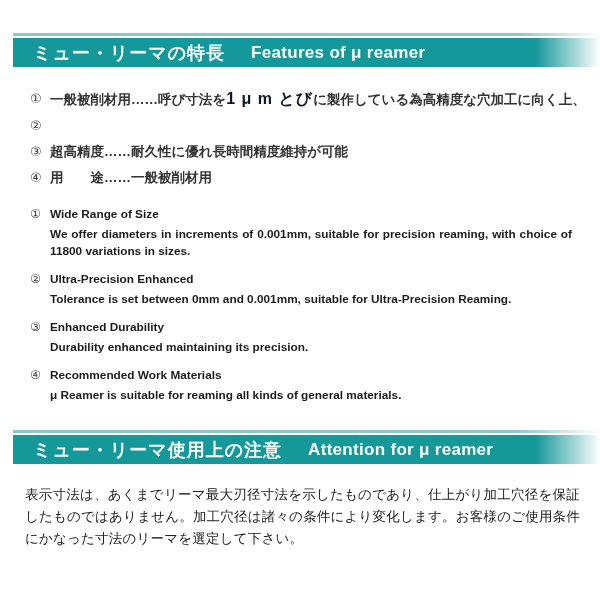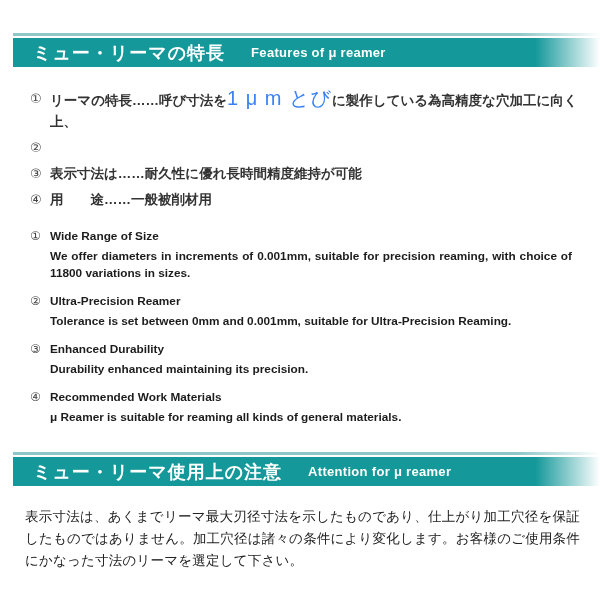--- a/index.html
+++ b/index.html
@@ -17,35 +17,35 @@
     height:3px;
     background:linear-gradient(to right,#8fc7c9 0%,#8fc7c9 86%,rgba(143,199,201,0) 100%);
   }
   .sec-header .bar {
     margin-top:2px; height:29px;
     background:linear-gradient(to right,#14989a 0%,#14989a 89%,rgba(20,152,154,0) 100%);
     display:flex; align-items:center;
     padding-left:20px; color:#ffffff; white-space:nowrap;
   }
   .sec-header .bar .jp { font-size:18px; font-weight:bold; letter-spacing:1px; }
-  .sec-header .bar .en { font-size:13px; font-weight:bold; margin-left:26px; letter-spacing:.3px; }
+  .sec-header .bar .en { font-size:17px; font-weight:bold; margin-left:26px; letter-spacing:.3px; }
   #header-1 { padding-top:0; margin-top:33px; }
   #header-2 { margin-top:26px; }
 
   
   .features-jp { margin:21px 14px 0 30px; list-style:none; }
   .features-jp li {
     display:flex; align-items:flex-start;
     font-size:13.5px; font-weight:bold; color:#333;
     line-height:21px; margin-bottom:5px;
   }
   .features-jp .num { flex:0 0 18px; font-weight:normal; color:#444; font-size:13px; }
   .features-jp .txt { padding-left:2px; }
   .features-jp .red {
-    color:#3b82f6; font-size:20px; font-weight:normal; letter-spacing:1px;
+    color:#0f172a; font-size:16px; font-weight:bold; letter-spacing:1px;
     line-height:21px;
   }
   .features-jp .cont-line { padding-left:70px; }
 
   
   .features-en { margin:18px 28px 0 30px; list-style:none; }
   .features-en li {
     display:flex; align-items:flex-start;
     font-size:11.8px; color:#1c1c1c; font-weight:bold;
     line-height:17px; margin-bottom:11px;
@@ -72,48 +72,48 @@
     <div class="bar">
       <span class="jp">ミュー・リーマの特長</span>
       <span class="en">Features of μ reamer</span>
     </div>
   </div>
 
   <ul class="features-jp">
     <li>
       <span class="num">①</span>
       <div class="txt">
-        <span>リーマの特長……呼び寸法を</span><span class="red">1 μ m とび</span><span>に製作している為高精度な穴加工に向く上、</span>
+        <span>一般被削材用……呼び寸法を</span><span class="red">1 μ m とび</span><span>に製作している為高精度な穴加工に向く上、</span>
       </div>
     </li>
     <li>
       <span class="num">②</span>
     </li>
     <li>
       <span class="num">③</span>
-      <div class="txt">表示寸法は……耐久性に優れ長時間精度維持が可能</div>
+      <div class="txt">超高精度……耐久性に優れ長時間精度維持が可能</div>
     </li>
     <li>
       <span class="num">④</span>
       <div class="txt">用　　途……一般被削材用</div>
     </li>
   </ul>
 
   <ul class="features-en">
     <li>
       <span class="num">①</span>
       <div class="txt">
         <div class="ftitle">Wide Range of Size</div>
         <div class="fbody">We offer diameters in increments of 0.001mm, suitable for precision reaming, with choice of 11800 variations in sizes.</div>
       </div>
     </li>
     <li>
       <span class="num">②</span>
       <div class="txt">
-        <div class="ftitle">Ultra-Precision Reamer</div>
+        <div class="ftitle">Ultra-Precision Enhanced</div>
         <div class="fbody">Tolerance is set between 0mm and 0.001mm, suitable for Ultra-Precision Reaming.</div>
       </div>
     </li>
     <li>
       <span class="num">③</span>
       <div class="txt">
         <div class="ftitle">Enhanced Durability</div>
         <div class="fbody">Durability enhanced maintaining its precision.</div>
       </div>
     </li>

